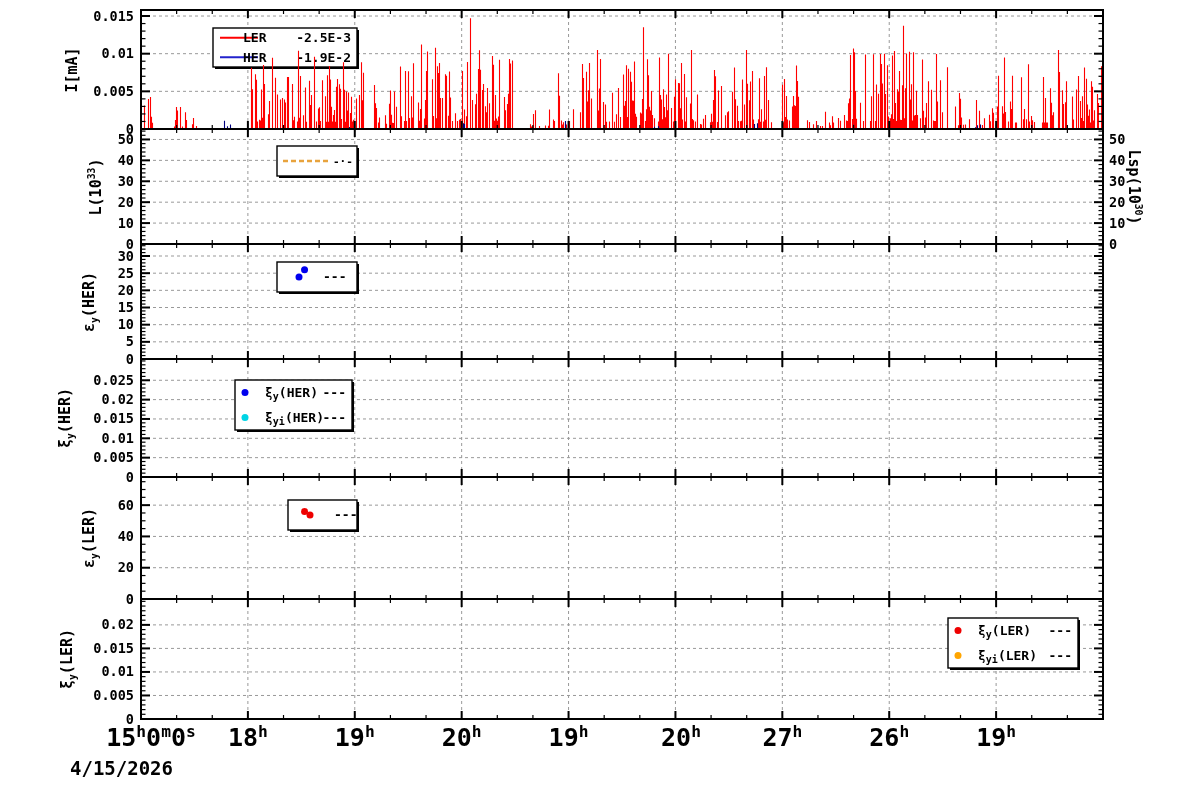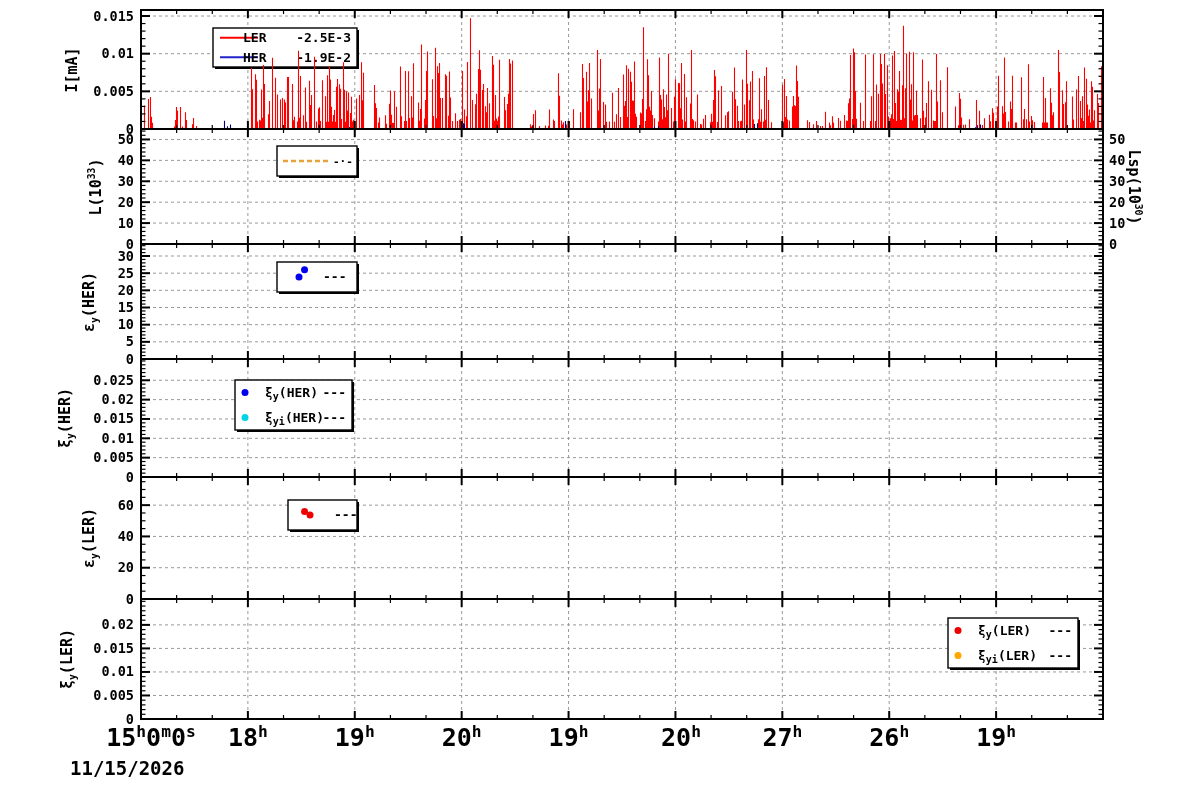--- a/index.html
+++ b/index.html
@@ -859,14 +859,14 @@
       <div class="xlabel" style="left: 151px; top: 722px;"><span>15</span><span class="sup">h</span><span>0</span><span class="sup">m</span><span>0</span><span class="sup">s</span></div>
       <div class="xlabel" style="left: 247.889px; top: 722px;"><span>18</span><span class="sup">h</span></div>
       <div class="xlabel" style="left: 354.778px; top: 722px;"><span>19</span><span class="sup">h</span></div>
       <div class="xlabel" style="left: 461.667px; top: 722px;"><span>20</span><span class="sup">h</span></div>
       <div class="xlabel" style="left: 568.556px; top: 722px;"><span>19</span><span class="sup">h</span></div>
       <div class="xlabel" style="left: 681px; top: 722px;"><span>20</span><span class="sup">h</span></div>
       <div class="xlabel" style="left: 782.333px; top: 722px;"><span>27</span><span class="sup">h</span></div>
       <div class="xlabel" style="left: 889.222px; top: 722px;"><span>26</span><span class="sup">h</span></div>
       <div class="xlabel" style="left: 996.111px; top: 722px;"><span>19</span><span class="sup">h</span></div>
     </div>
-  <div class="date">11/15/2026</div>
+  <div class="date">4/15/2026</div>
 </div>
 
 </body></html>

